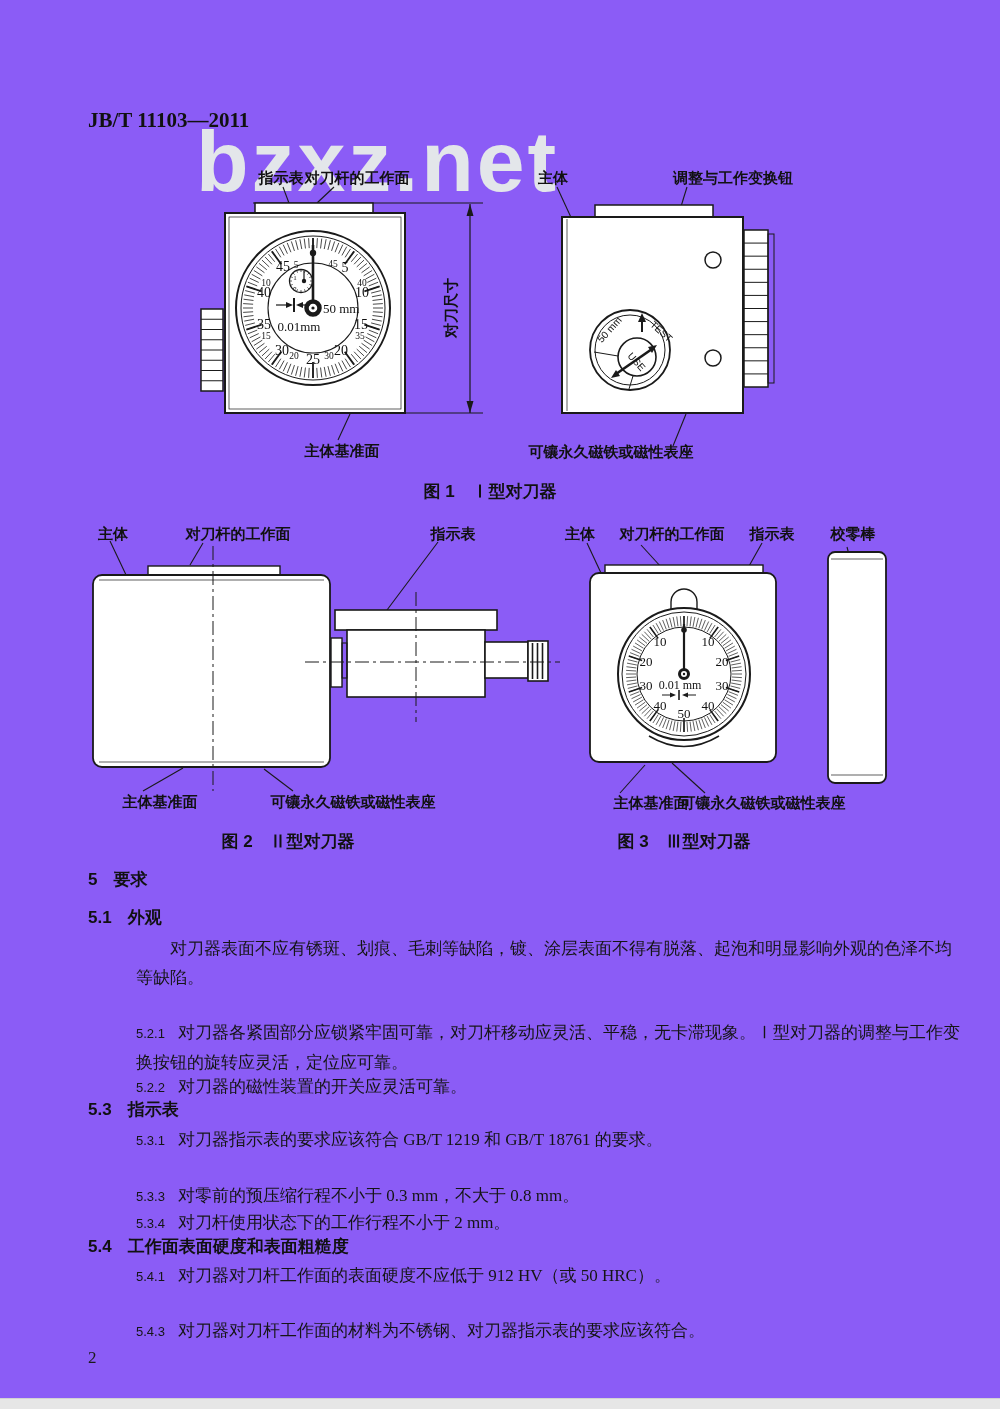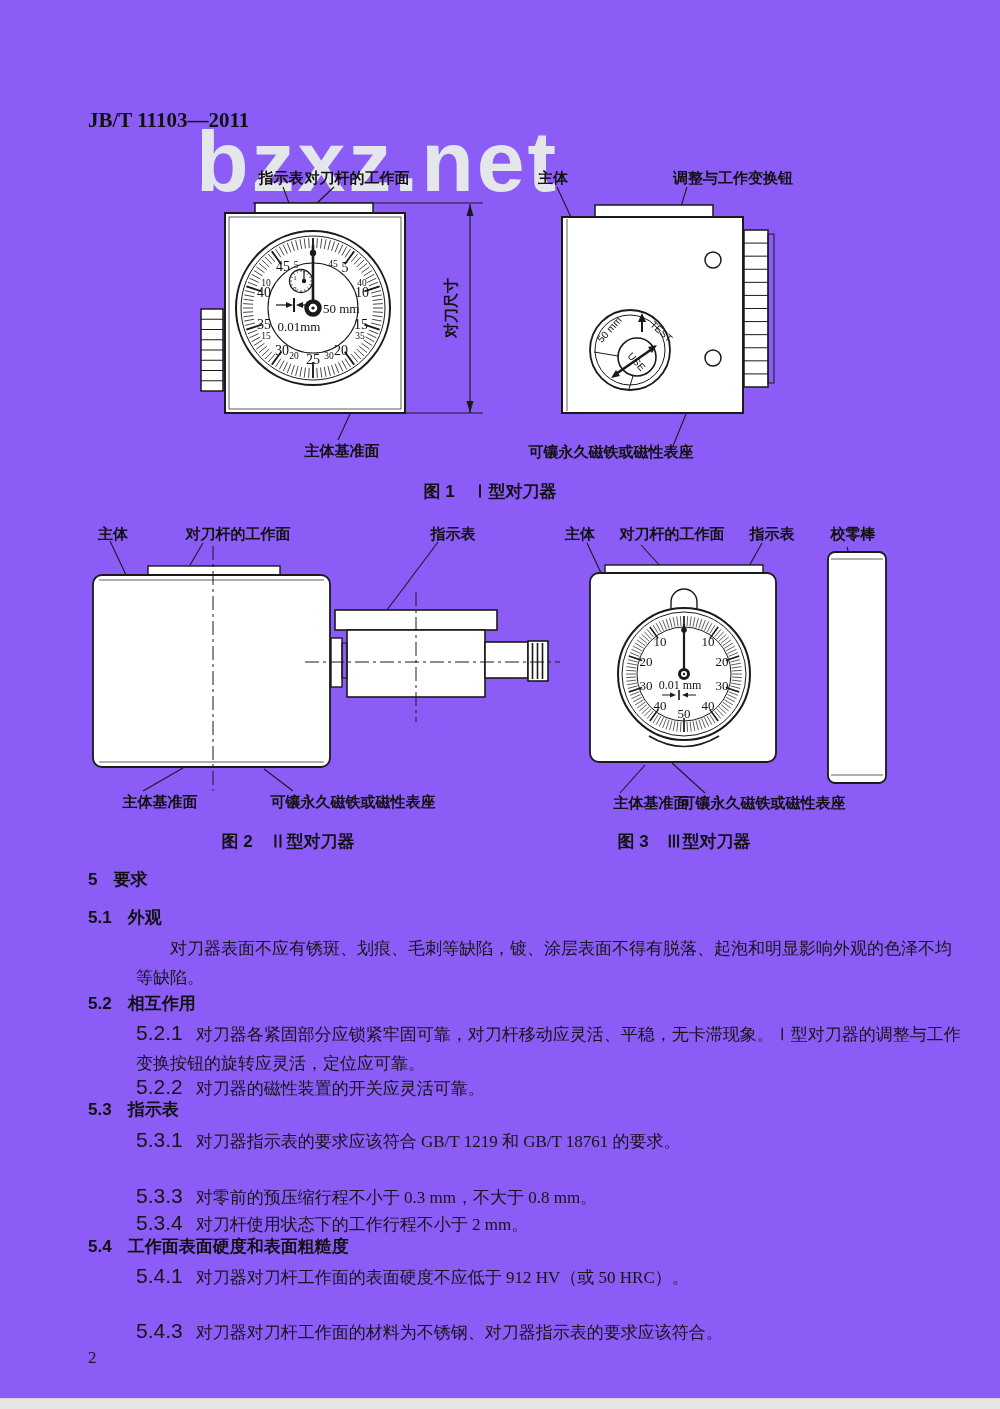--- a/index.html
+++ b/index.html
@@ -20,21 +20,21 @@
   .dn3{font:400 13px "Liberation Serif",serif;fill:#111;}
   .dg{font:400 13px "Liberation Serif",serif;fill:#111;}
   .dg3{font:400 12px "Liberation Serif",serif;fill:#111;}
   .dt{font:400 7px "Liberation Serif",serif;fill:#111;}
   .cl{stroke-dasharray:14 4 3 4;stroke-width:1;}
   .leader{stroke:#1a1a1a;stroke-width:1.1;}
   .cap{position:absolute;z-index:2;font:700 17px "Liberation Sans",sans-serif;color:#111;text-align:center;}
   .sec{position:absolute;left:88px;width:826px;z-index:2;font:700 17px "Liberation Sans",sans-serif;color:#111;}
   .sec .no{font-weight:700;margin-right:16px;}
   .para{position:absolute;left:88px;width:826px;z-index:2;font-size:17px;line-height:29px;color:#151515;margin-left:48px;}
-  .para .cno{font-family:"Liberation Sans",sans-serif;font-size:21px;margin-right:13px;}
+  .para .cno{font-family:"Liberation Sans",sans-serif;font-size:13px;margin-right:13px;}
   .indent{text-indent:2em;}
   .pageno{position:absolute;left:88px;top:1348px;z-index:2;font-size:17px;}
   .footbar{position:absolute;left:0;top:1398px;width:1000px;height:11px;z-index:2;
        background:#e6e6e6;border-top:1px solid #d2d2d2;}
 </style>
 </head>
 <body>
 
 <div id="page">
 
@@ -517,23 +517,20 @@
 
   <div class="sec" style="top:868px">
     <span class="no">5</span><span>要求</span>
   </div>
   <div class="sec" style="top:906px">
     <span class="no">5.1</span><span>外观</span>
   </div>
   <div class="para indent" style="top:934px">
     <span>对刀器表面不应有锈斑、划痕、毛刺等缺陷，镀、涂层表面不得有脱落、起泡和明显影响外观的色泽不均等缺陷。</span>
   </div>
-  <div class="sec" style="top:992px">
-    <span class="no">5.2</span><span>相互作用</span>
-  </div>
   <div class="para" style="top:1018px">
     <span class="cno">5.2.1</span><span>对刀器各紧固部分应锁紧牢固可靠，对刀杆移动应灵活、平稳，无卡滞现象。Ⅰ型对刀器的调整与工作变换按钮的旋转应灵活，定位应可靠。</span>
   </div>
   <div class="para" style="top:1072px">
     <span class="cno">5.2.2</span><span>对刀器的磁性装置的开关应灵活可靠。</span>
   </div>
   <div class="sec" style="top:1098px">
     <span class="no">5.3</span><span>指示表</span>
   </div>
   <div class="para" style="top:1125px">

